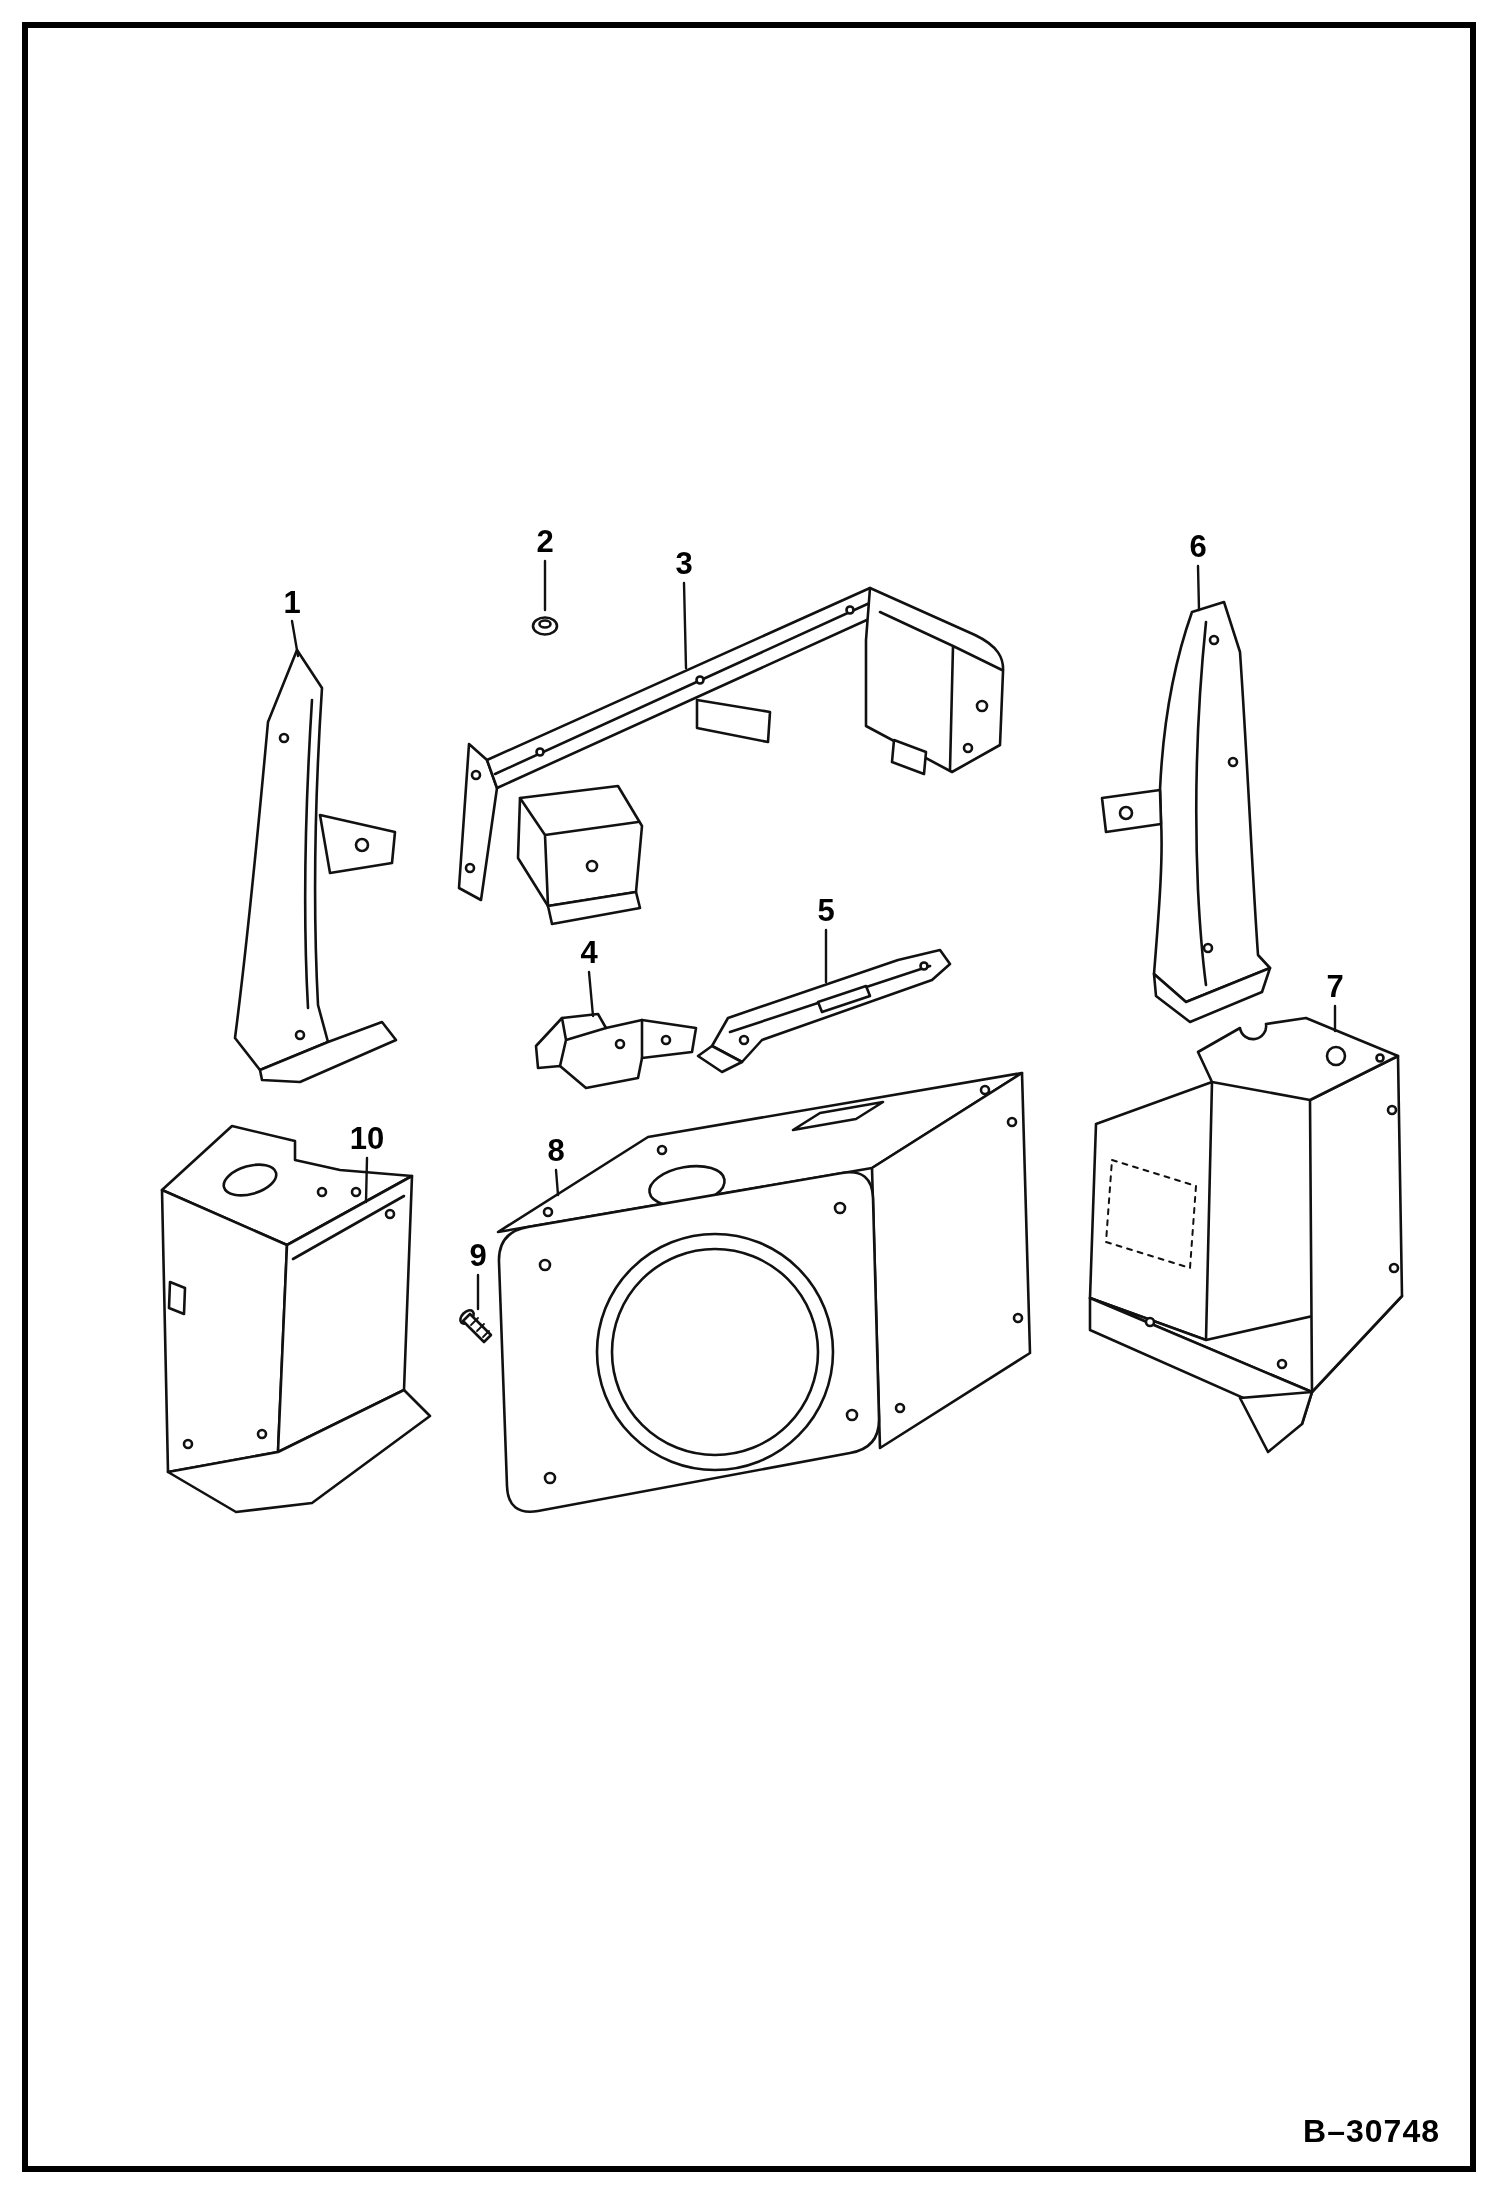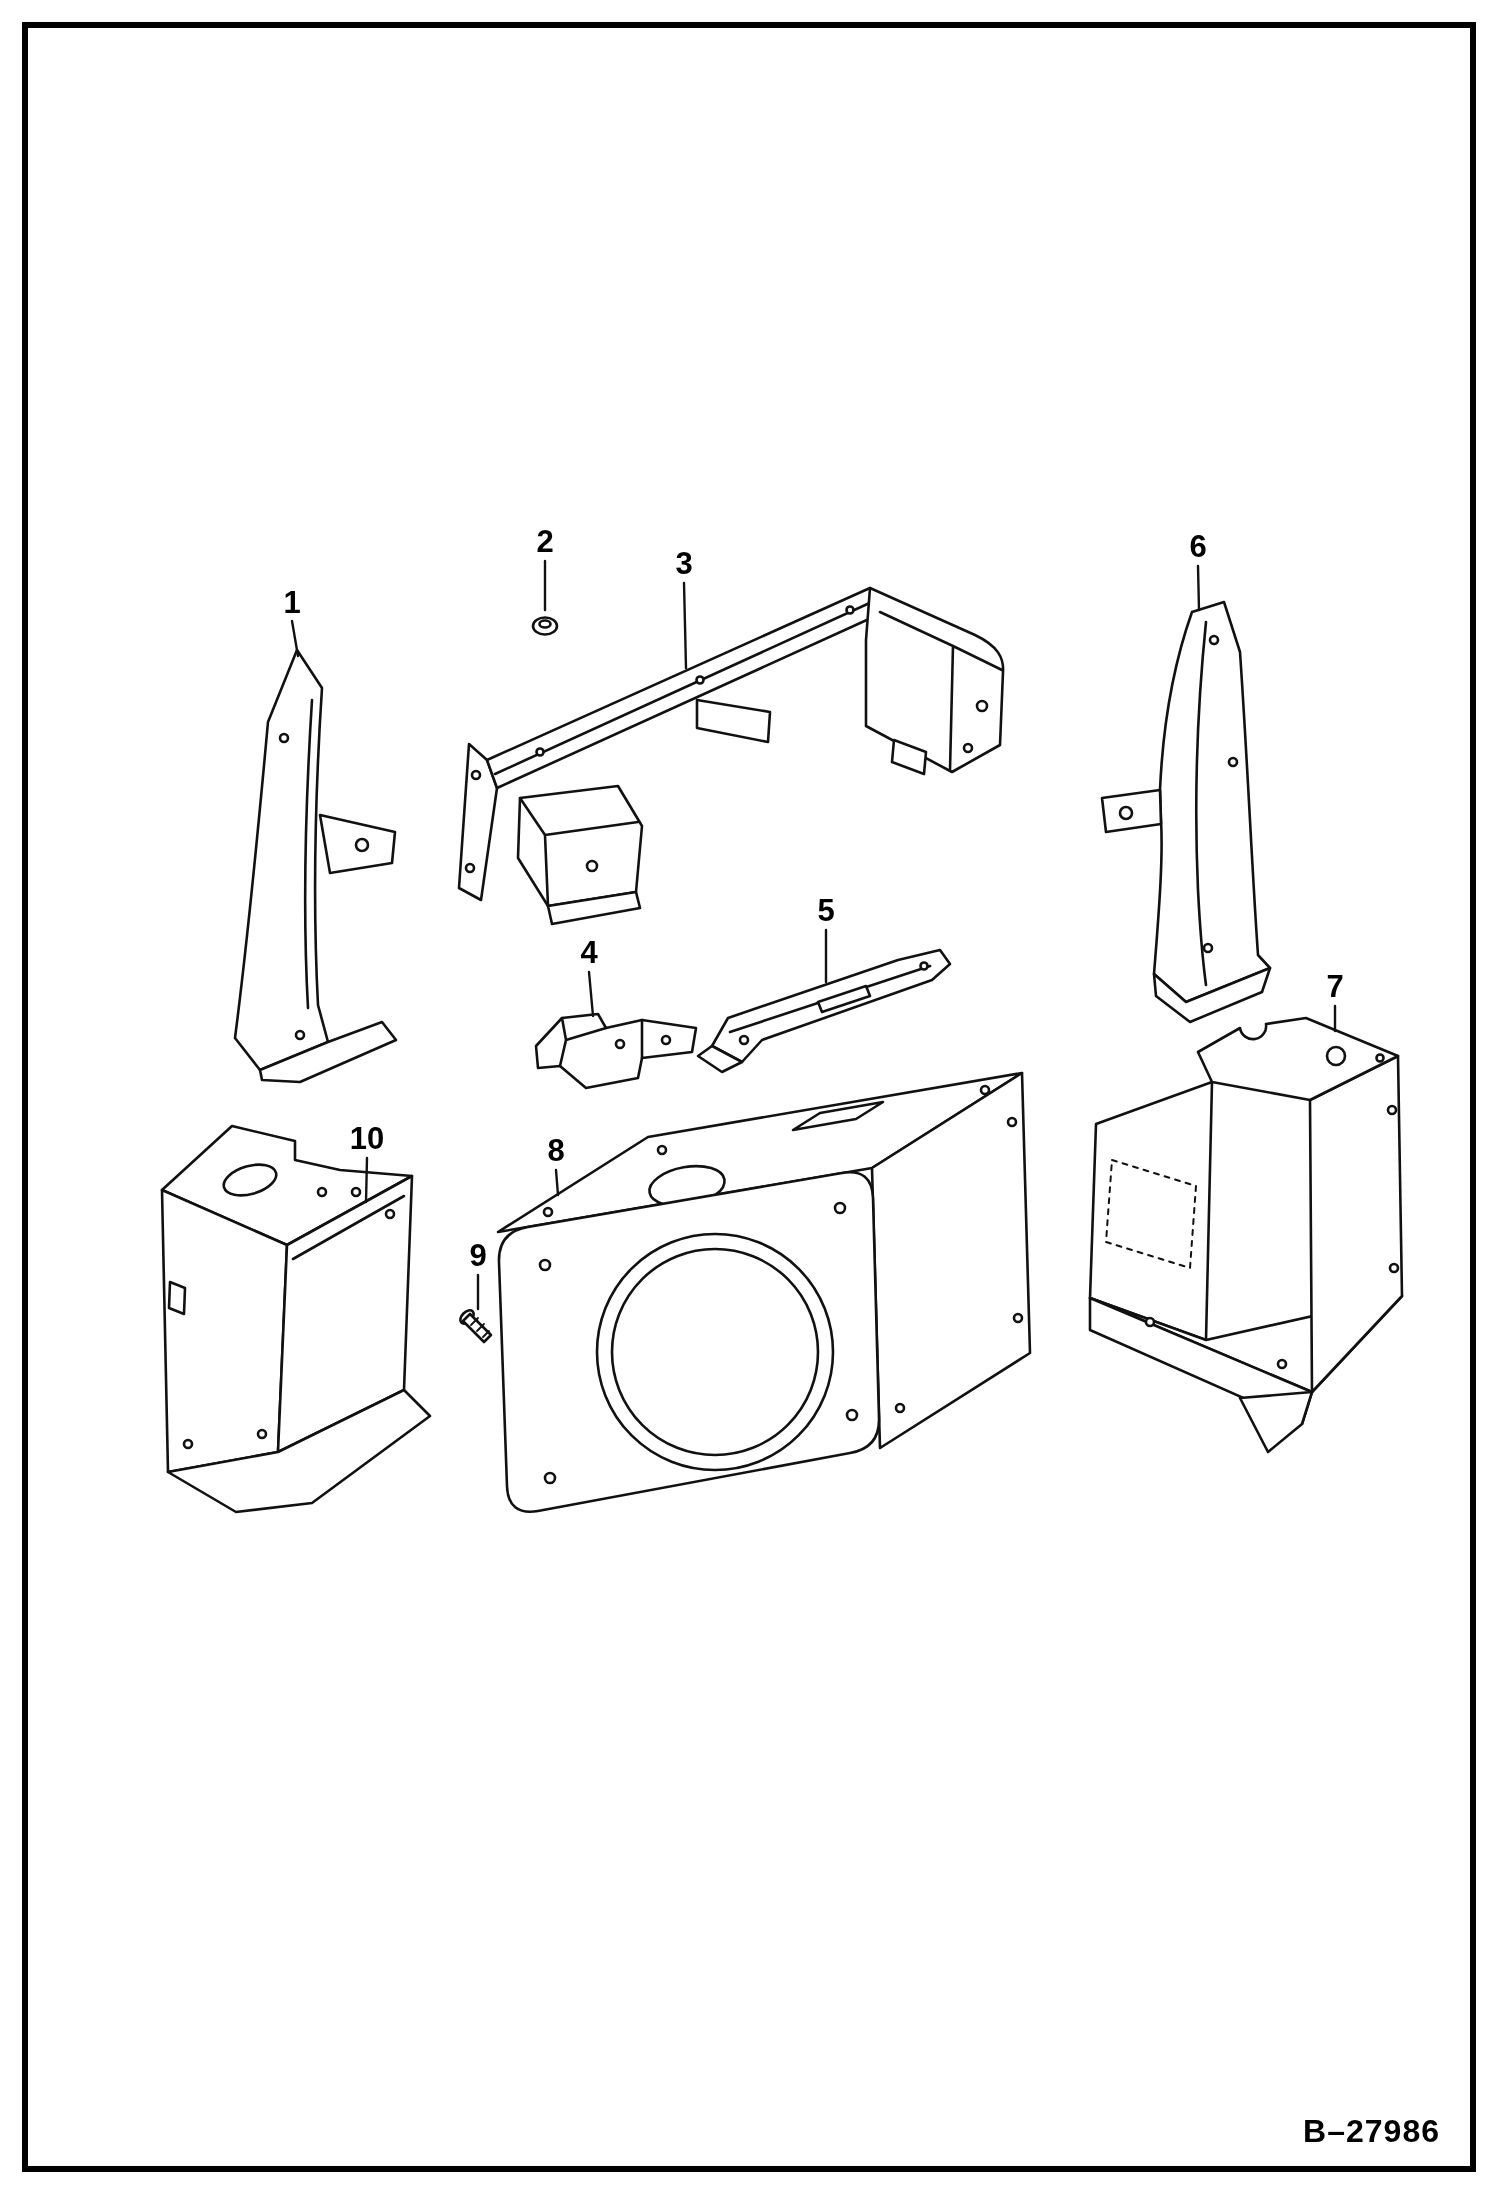--- a/index.html
+++ b/index.html
@@ -197,15 +197,15 @@
   <div class="callout" style="left:545px;  top:541px;">2</div>
   <div class="callout" style="left:684px;  top:563px;">3</div>
   <div class="callout" style="left:589px;  top:952px;">4</div>
   <div class="callout" style="left:826px;  top:910px;">5</div>
   <div class="callout" style="left:1198px; top:546px;">6</div>
   <div class="callout" style="left:1335px; top:986px;">7</div>
   <div class="callout" style="left:556px;  top:1150px;">8</div>
   <div class="callout" style="left:478px;  top:1255px;">9</div>
   <div class="callout" style="left:367px;  top:1138px;">10</div>
 
-  <div class="figure-ref">B–27986</div>
+  <div class="figure-ref">B–30748</div>
 
 </div>
 
 </body></html>

